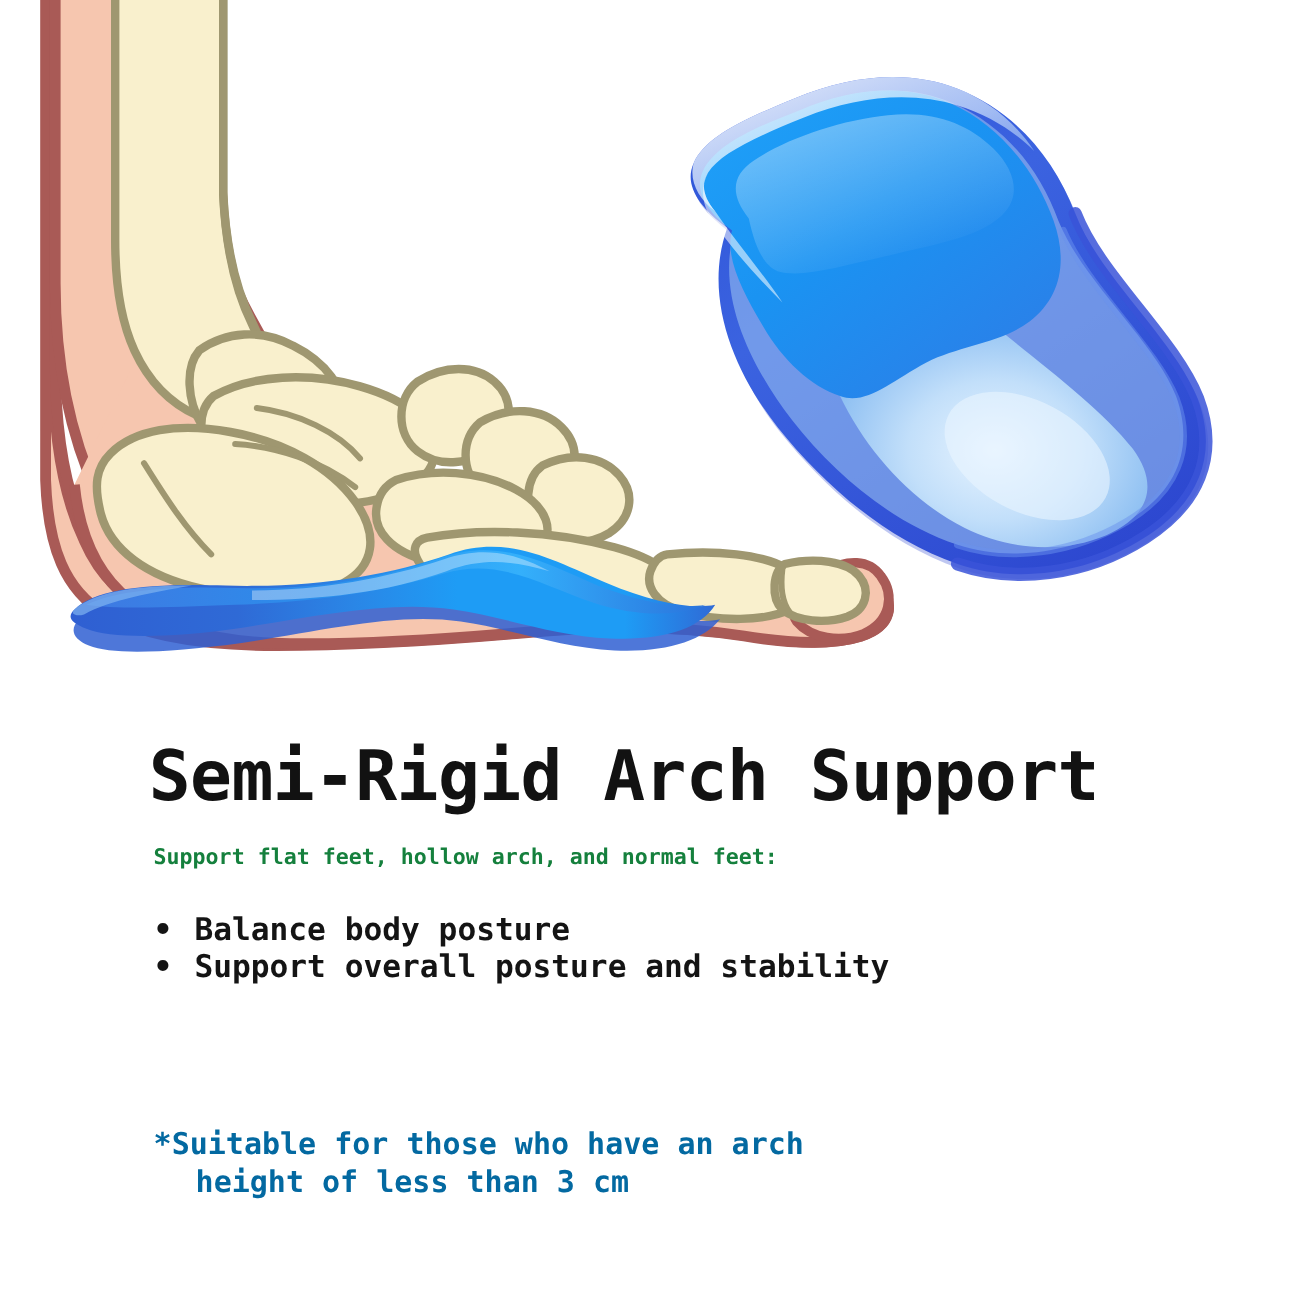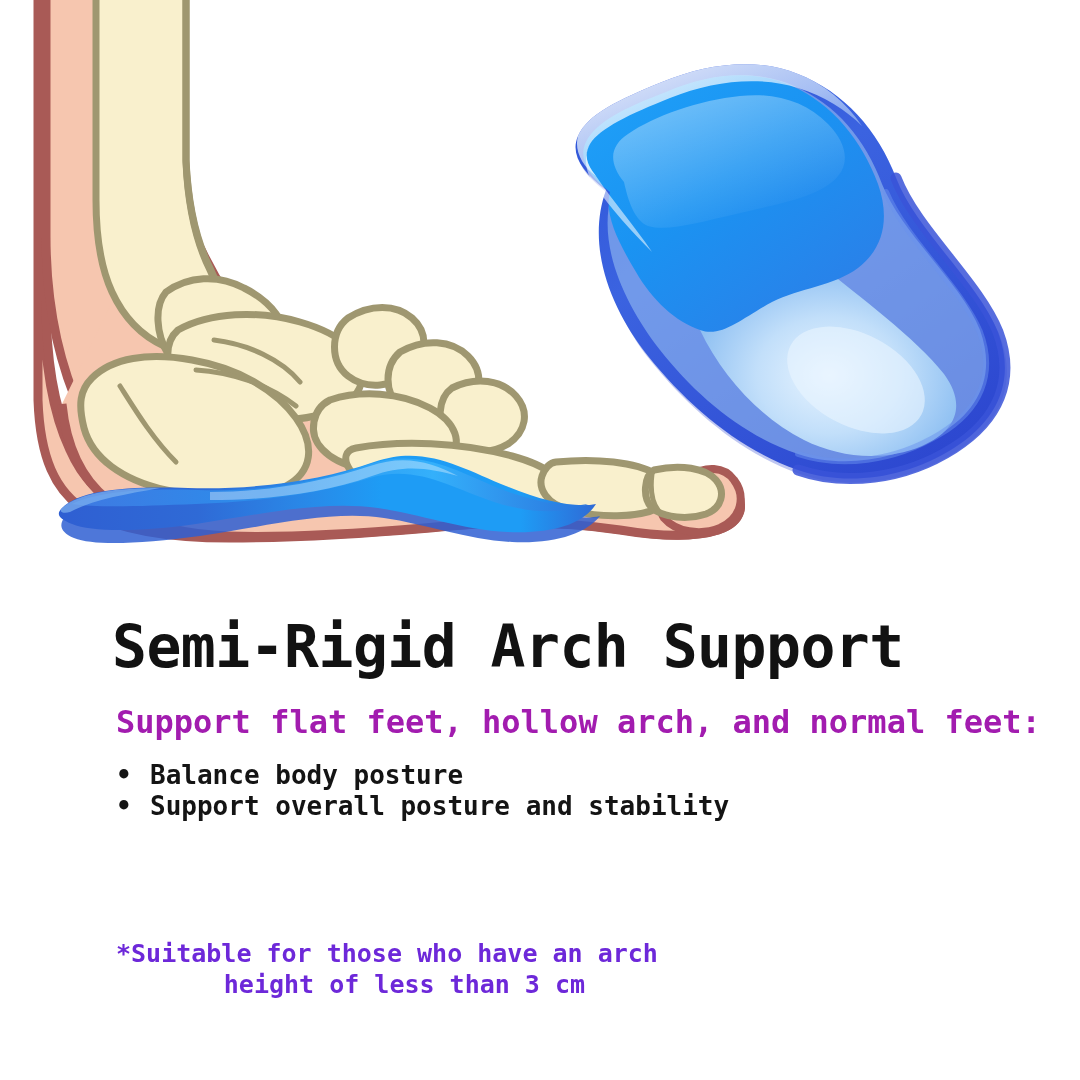--- a/index.html
+++ b/index.html
@@ -10,50 +10,50 @@
     overflow:hidden;
     position:relative;
   }
   .page{position:relative;width:1080px;height:1080px;background:#fff;}
 
   
   .illustration{position:absolute;left:0;top:0;width:1080px;height:600px;}
   .illustration svg{display:block;width:1080px;height:600px;}
 
   
-  .textblock{position:absolute;left:4px;top:600px;width:1020px;height:480px;padding-left:36px;}
+  .textblock{position:absolute;left:16px;top:600px;width:1020px;height:480px;padding-left:36px;}
 
   .title{
     position:absolute;left:108px;top:18px;
     font-size:58px;font-weight:bold;color:#121212;
     letter-spacing:-0.5px;white-space:nowrap;line-height:1;
   }
   .subtitle{
     position:absolute;left:112px;top:106px;
-    font-size:32px;font-weight:bold;color:#a21caf;
+    font-size:18px;font-weight:bold;color:#15803d;
     white-space:nowrap;line-height:1;
   }
   .bullets{
     position:absolute;left:110px;top:160px;
     margin:0;padding:0;list-style:none;
   }
   .bullets li{
     font-size:26px;font-weight:bold;color:#141414;
     line-height:31px;white-space:nowrap;
     position:relative;padding-left:36px;
   }
   .bullets li .dot{
     position:absolute;left:2px;top:0;line-height:31px;font-size:26px;
   }
   .footnote{
     position:absolute;left:112px;top:338px;
-    font-size:25px;font-weight:bold;color:#6d28d9;
+    font-size:25px;font-weight:bold;color:#0369a1;
     line-height:31px;white-space:nowrap;
   }
-  .footnote .l2{display:block;padding-left:35px;text-align:center;}
+  .footnote .l2{display:block;padding-left:35px;}
 </style>
 </head>
 <body>
 
 <div class="page">
 
   <div class="illustration">
     <svg viewBox="0 0 1080 600" xmlns="http://www.w3.org/2000/svg">
       <defs>
         <linearGradient id="gradSideInsole" x1="0" y1="0" x2="1" y2="0">

